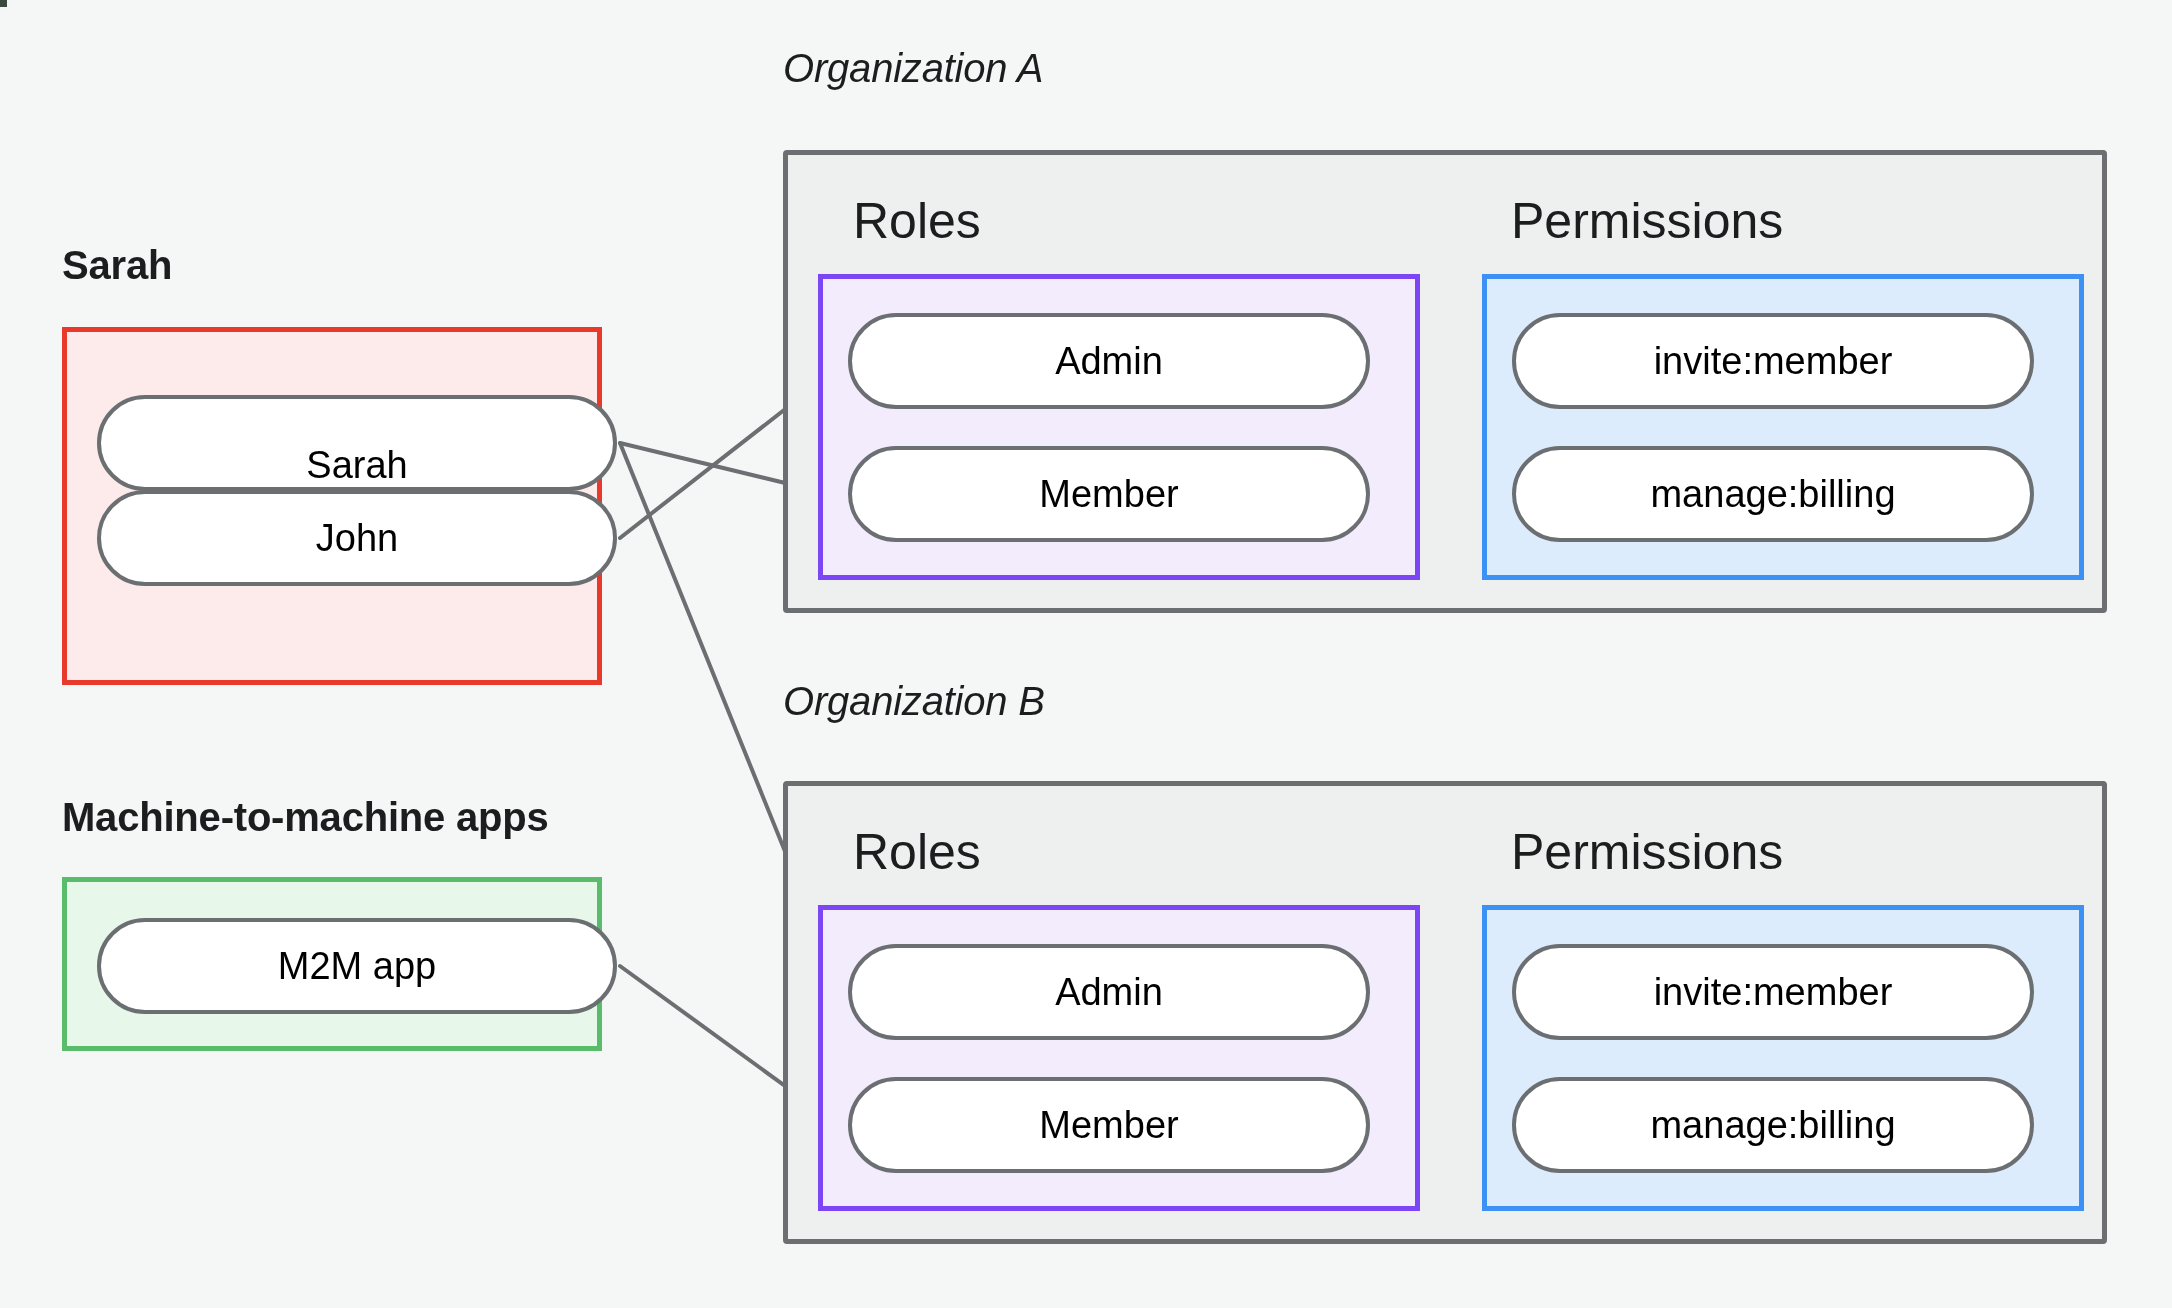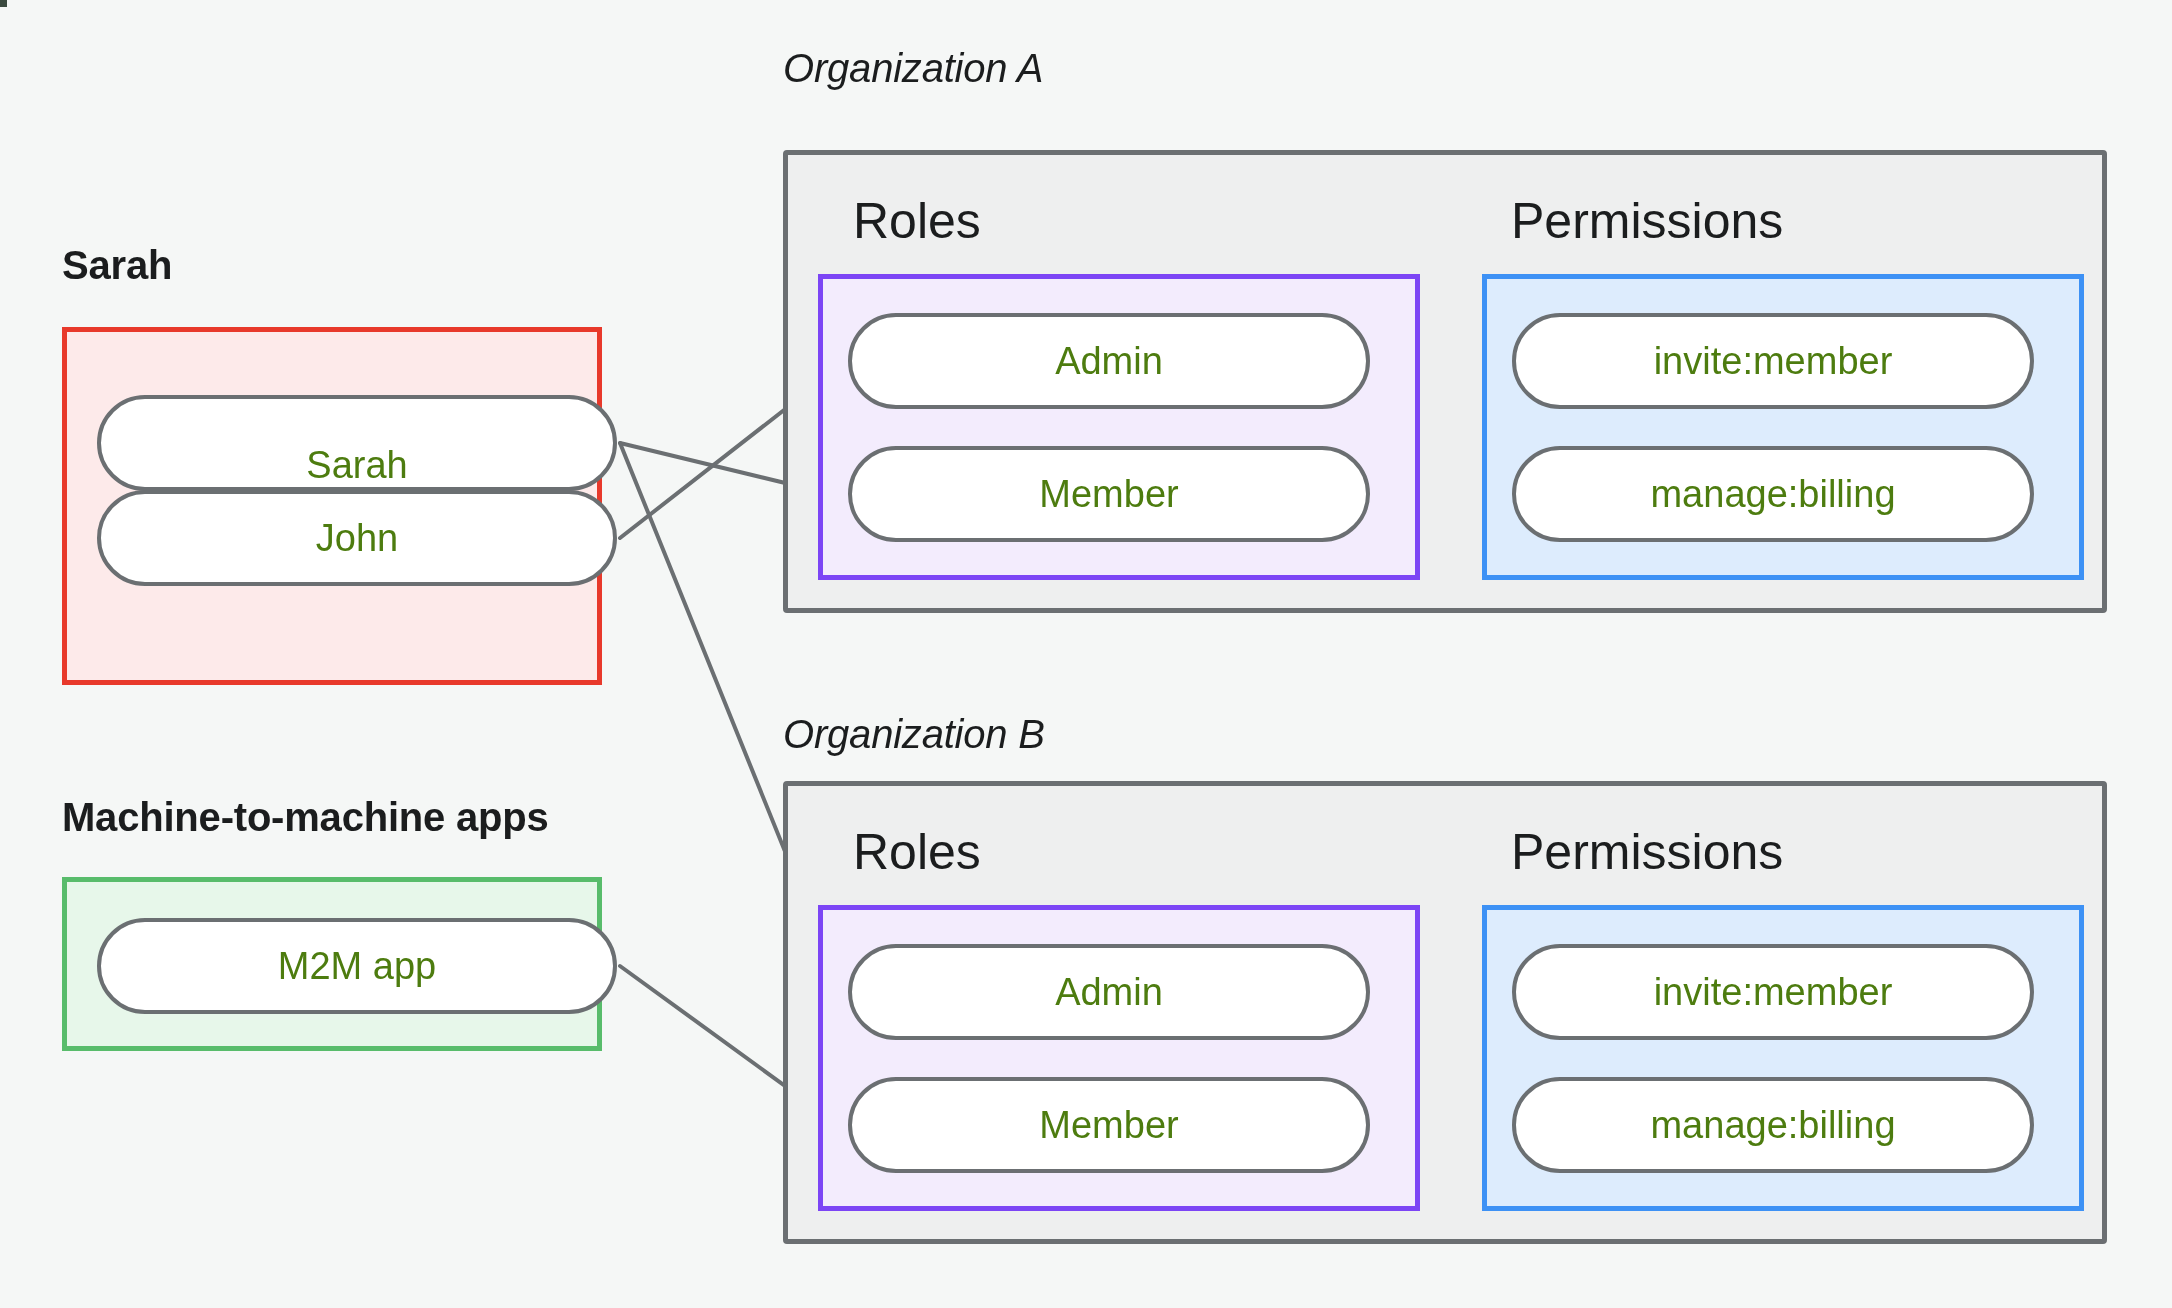--- a/index.html
+++ b/index.html
@@ -49,21 +49,21 @@
   .pill{
     position:absolute;
     box-sizing:border-box;
     background:#ffffff;
     border:4px solid #6b6f72;
     border-radius:999px;
     display:flex;
     align-items:center;
     justify-content:center;
     font-size:38px;
-    color:#4d7c0f;
+    color:#000000;
     white-space:nowrap;
   }
   .corner-mark{
     position:absolute;left:0;top:0;width:7px;height:7px;
     background:#3b4a3f;
   }
 </style>
 </head>
 <body>
 
@@ -137,21 +137,21 @@
   <div class="box box-perms" style="left:1482px;top:274px;width:602px;height:306px;"></div>
 
   <div class="pill" style="left:1512px;top:313px;width:522px;height:96px;">
     <span>invite:member</span>
   </div>
 
   <div class="pill" style="left:1512px;top:446px;width:522px;height:96px;">
     <span>manage:billing</span>
   </div>
 
-  <div class="org-label" style="left:783px;top:712px;">Organization B</div>
+  <div class="org-label" style="left:783px;top:679px;">Organization B</div>
 
   <div class="box box-org" style="left:783px;top:781px;width:1324px;height:463px;"></div>
 
   <div class="sub-label" style="left:822px;top:823px;">Roles</div>
 
   <div class="box box-roles" style="left:818px;top:905px;width:602px;height:306px;"></div>
 
   <div class="pill" style="left:848px;top:944px;width:522px;height:96px;">
     <span>Admin</span>
   </div>

